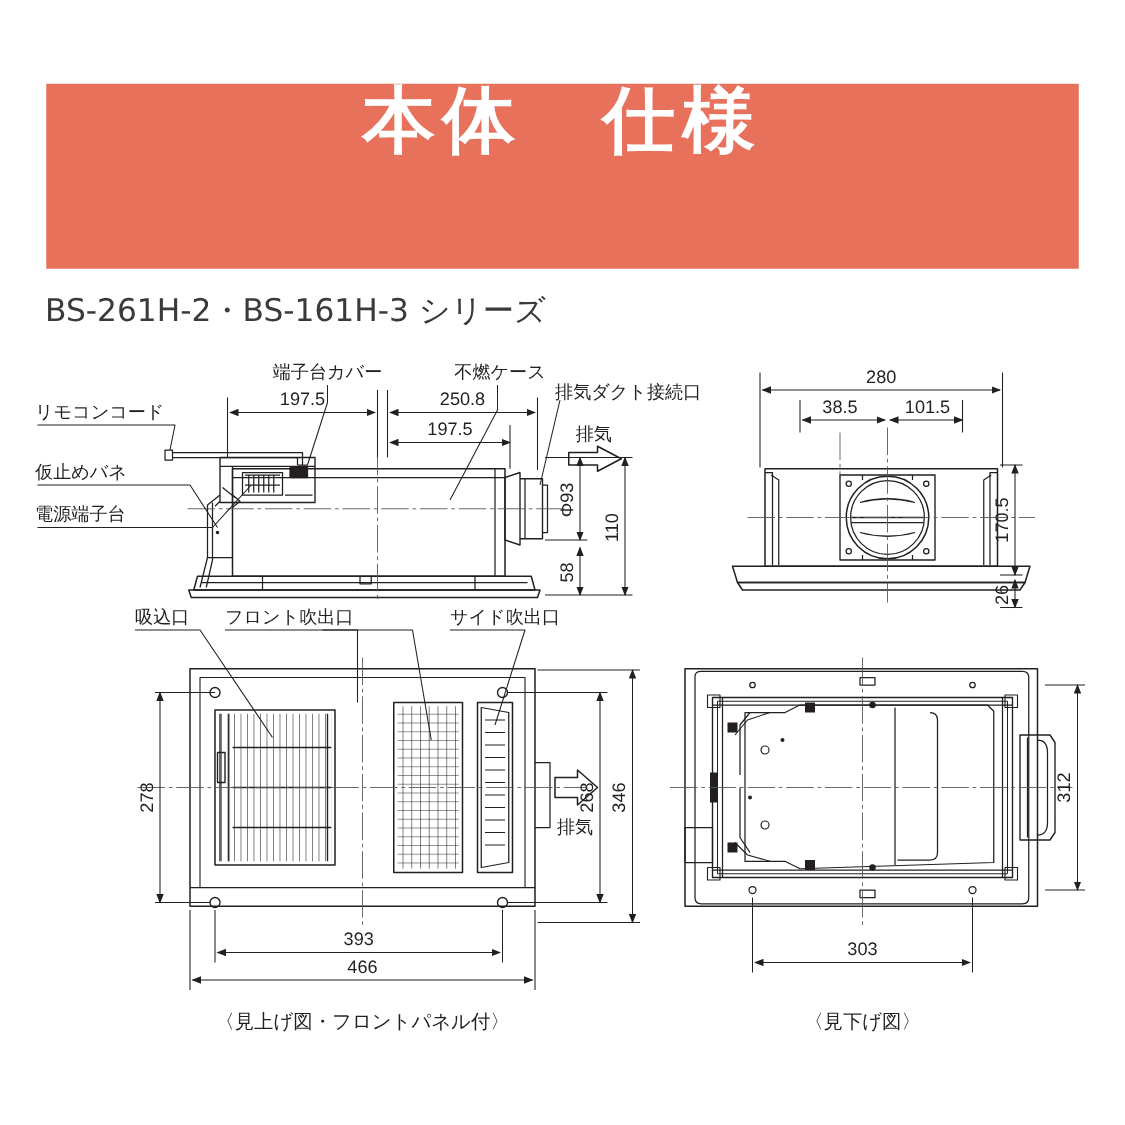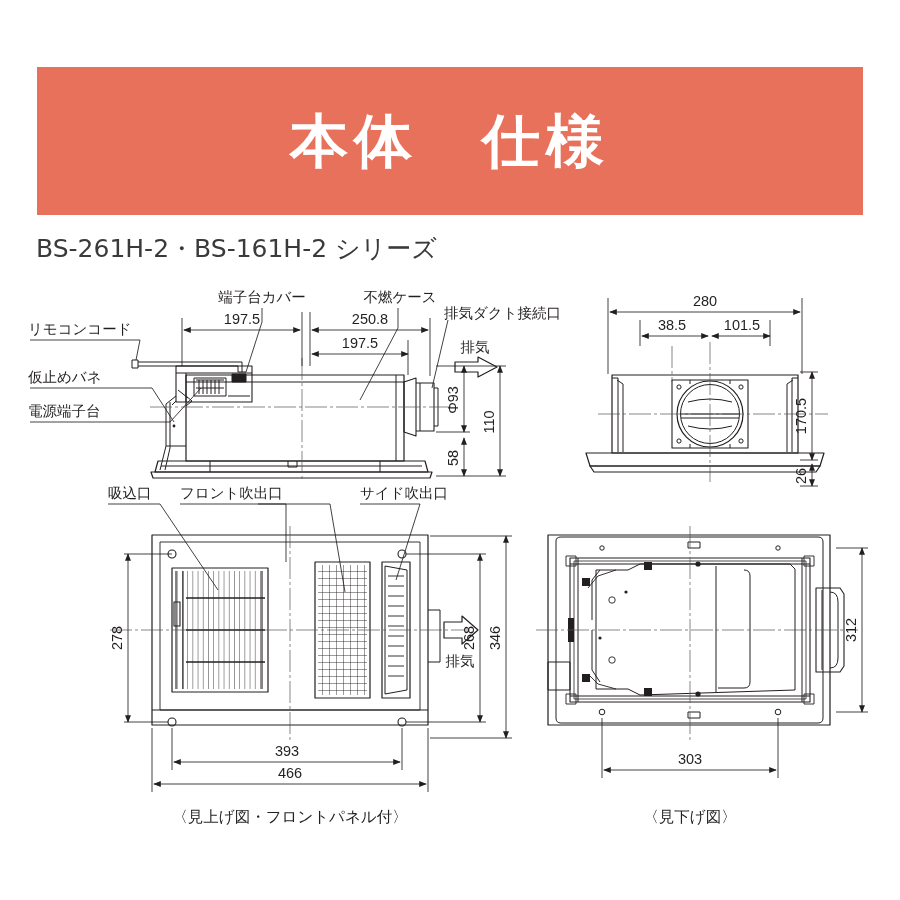--- a/index.html
+++ b/index.html
@@ -18,21 +18,21 @@
 
   
   #header-banner {
     position: absolute;
     left: 37px;
     top: 67px;
     width: 826px;
     height: 148px;
     background: #e8715c;
     display: flex;
-    align-items: center;
+    align-items: flex-start;
     justify-content: center;
   }
   #header-title {
     color: #ffffff;
     font-size: 58px;
     font-weight: bold;
     letter-spacing: 6px;
     line-height: 1;
     white-space: pre;
     font-family: "DejaVu Sans", "Liberation Sans", sans-serif;
@@ -66,21 +66,21 @@
     font-family: "DejaVu Sans", "Liberation Sans", sans-serif;
   }
 </style>
 </head>
 <body>
 
 <div id="header-banner">
   <div id="header-title" class="jp">本体　仕様</div>
 </div>
 
-<div id="model-line" class="jp">BS-261H-2・BS-161H-2 シリーズ</div>
+<div id="model-line" class="jp">BS-261H-2・BS-161H-3 シリーズ</div>
 
 <div id="drawing-area">
 <svg id="drawing-svg" width="900" height="570" viewBox="0 0 900 570" xmlns="http://www.w3.org/2000/svg">
   <defs>
     <marker id="ar" markerWidth="9" markerHeight="7" refX="8" refY="3.5" orient="auto">
       <path d="M0,0 L9,3.5 L0,7 z" fill="#231f20"></path>
     </marker>
     <marker id="arS" markerWidth="9" markerHeight="7" refX="1" refY="3.5" orient="auto">
       <path d="M9,0 L0,3.5 L9,7 z" fill="#231f20"></path>
     </marker>

